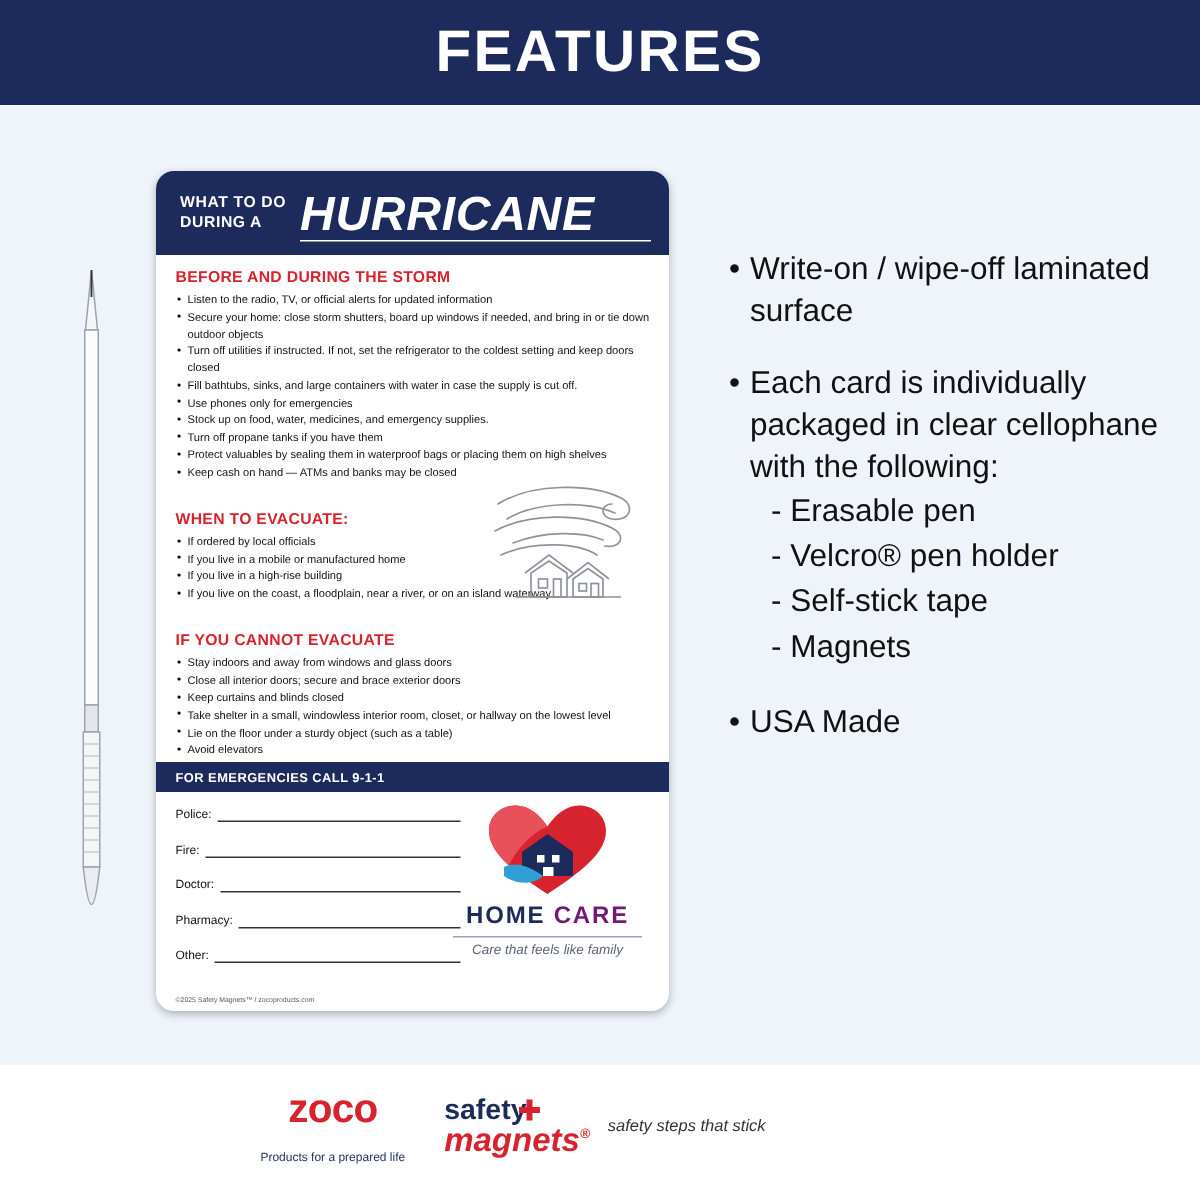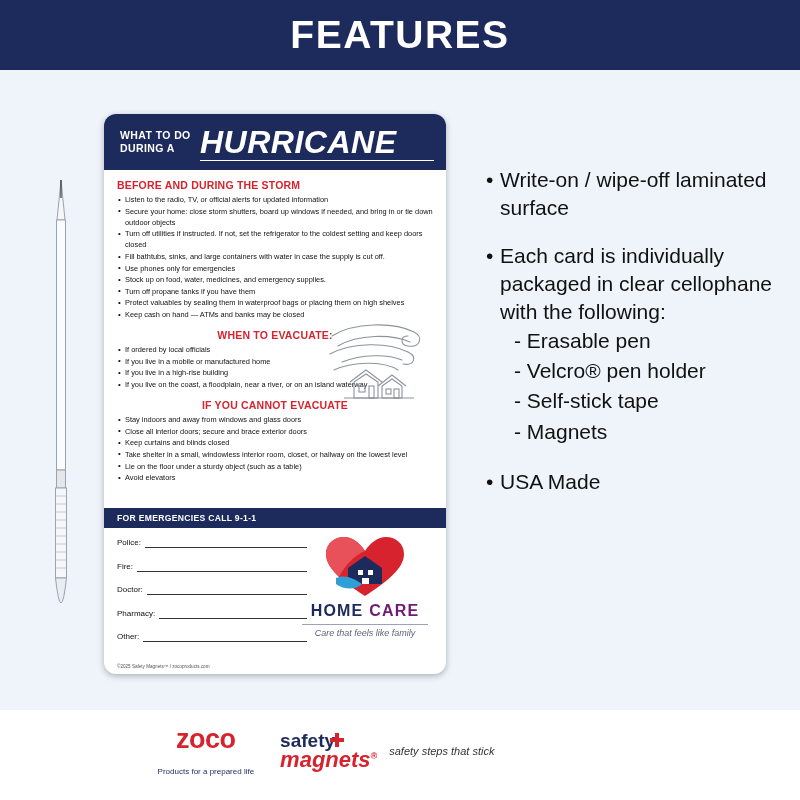--- a/index.html
+++ b/index.html
@@ -110,21 +110,21 @@
     padding: 9px 13px 0 13px;
     box-sizing: border-box;
   }
   .sec-title {
     color: #d7232e;
     font-size: 10.5px;
     font-weight: bold;
     margin: 0 0 3px 0;
     letter-spacing: 0.2px;
   }
-  .sec-title.spaced { margin-top: 9px; text-align: center; }
+  .sec-title.spaced { margin-top: 20px; }
   ul.bul {
     list-style: none;
     margin: 0 0 0 0;
     padding: 0;
   }
   ul.bul li {
     position: relative;
     font-size: 7.4px;
     line-height: 1.5;
     color: #111111;
@@ -241,21 +241,21 @@
   }
   .feat .txt { flex: 1; }
   .subitem {
     font-size: 21px;
     line-height: 1.45;
     padding-left: 14px;
   }
   
   .footer-logos {
     position: absolute;
-    left: 0;
+    left: 16px;
     top: 726px;
     width: 652px;
     display: flex;
     align-items: center;
     justify-content: center;
   }
   .zoco-wrap { text-align: center; margin-right: 26px; }
   .zoco-word {
     font-size: 27px;
     font-weight: bold;

